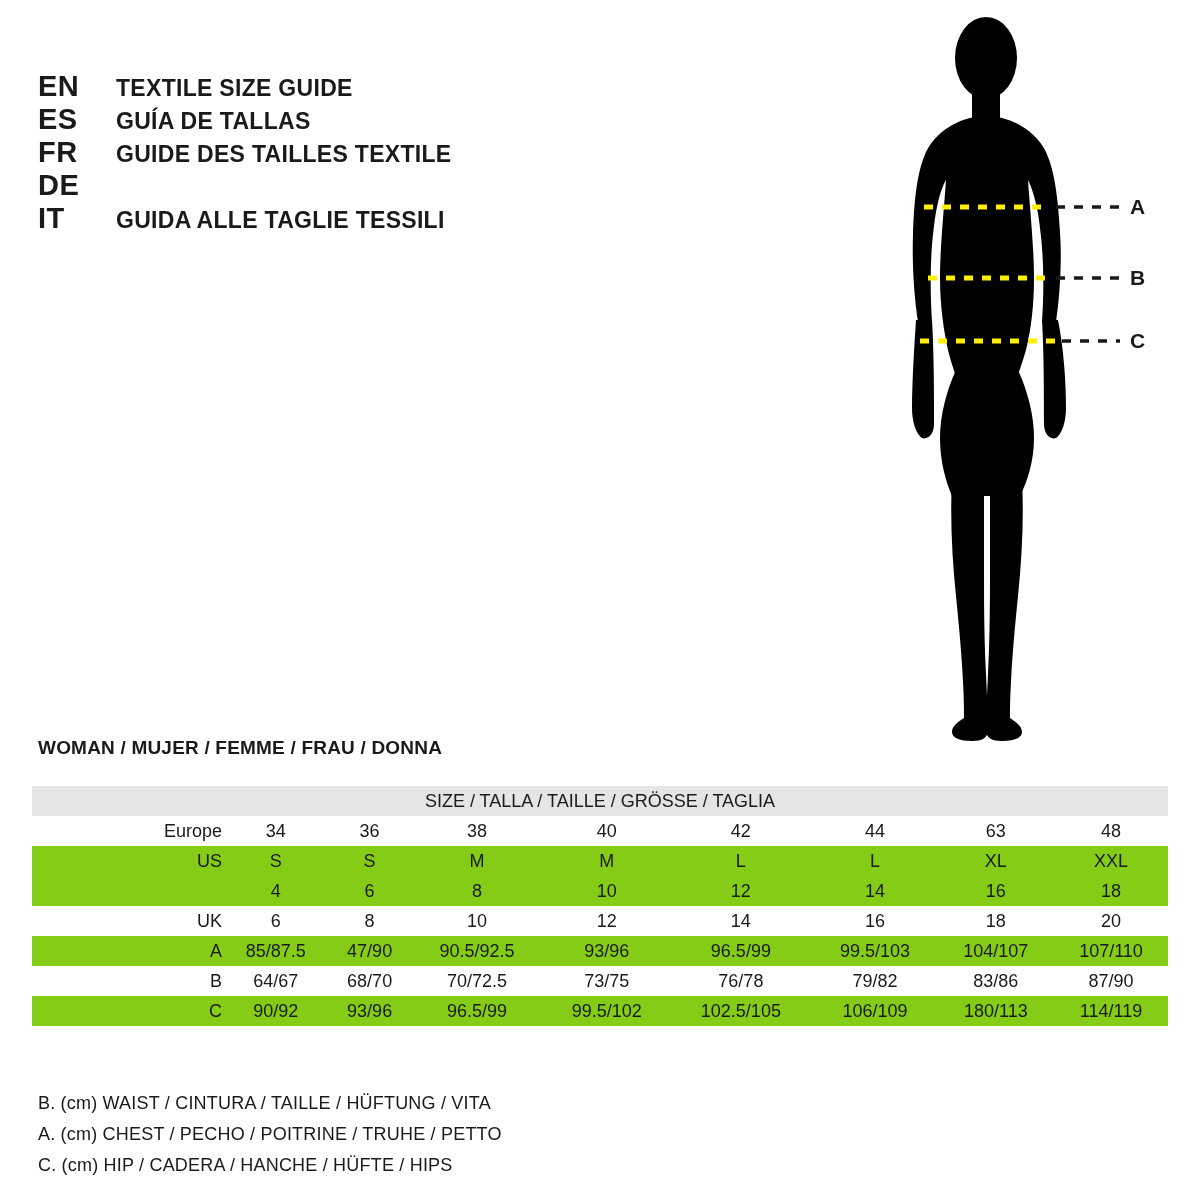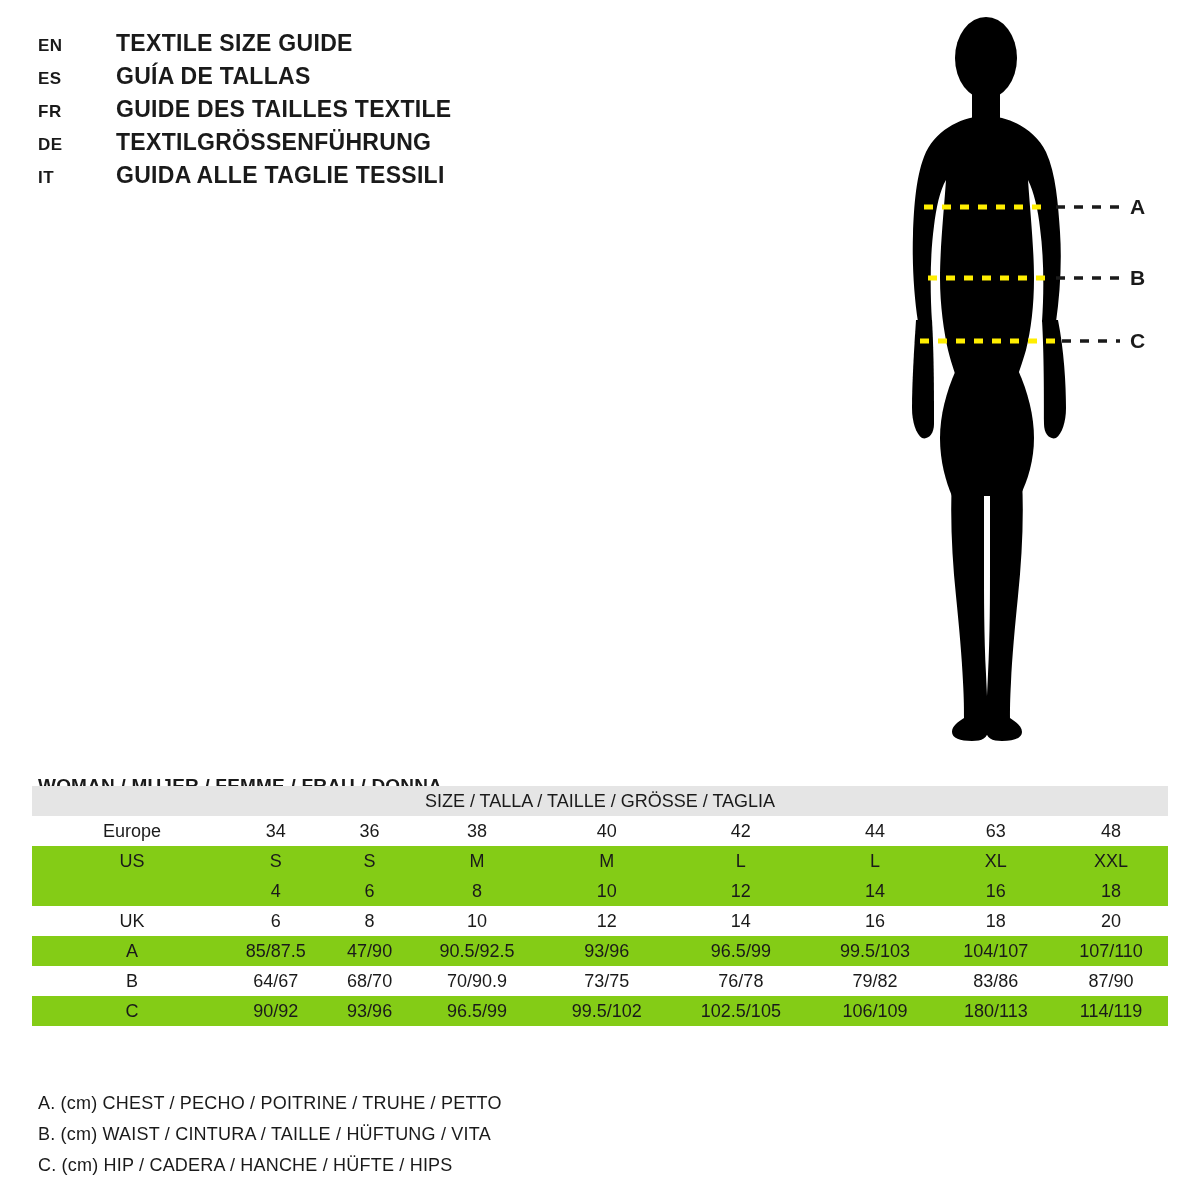--- a/index.html
+++ b/index.html
@@ -23,23 +23,24 @@
     top: 30px;
     width: 620px;
   }
   .title-row {
     display: flex;
     align-items: baseline;
     height: 33px;
   }
   .title-lang {
     width: 78px;
-    font-size: 17px;
+    font-size: 29px;
     font-weight: bold;
     letter-spacing: 0.5px;
+    margin-top: 40px;
   }
   .title-text {
     font-size: 23px;
     font-weight: bold;
     letter-spacing: 0.3px;
     white-space: nowrap;
   }
 
   
   #figure-area {
@@ -55,21 +56,21 @@
     position: absolute;
     font-size: 21px;
     font-weight: bold;
     color: #1a1a1a;
   }
 
   
   #section-heading {
     position: absolute;
     left: 38px;
-    top: 775px;
+    top: 737px;
     font-size: 19px;
     font-weight: bold;
     letter-spacing: 0.2px;
   }
 
   
   #size-table {
     position: absolute;
     left: 32px;
     top: 786px;
@@ -78,21 +79,21 @@
     font-size: 18px;
   }
   #size-table td, #size-table th {
     padding: 0;
     height: 30px;
     font-weight: normal;
     text-align: center;
     vertical-align: middle;
   }
   #size-table .rowhead {
-    text-align: center;
+    text-align: right;
     padding-left: 10px;
     width: 180px;
   }
   tr.header-row {
     background: #e5e5e5;
   }
   tr.header-row td {
     font-weight: normal;
     font-size: 18px;
     text-align: left;
@@ -127,21 +128,20 @@
   <div class="title-row">
     <span class="title-lang">ES</span>
     <span class="title-text">GUÍA DE TALLAS</span>
   </div>
   <div class="title-row">
     <span class="title-lang">FR</span>
     <span class="title-text">GUIDE DES TAILLES TEXTILE</span>
   </div>
   <div class="title-row">
     <span class="title-lang">DE</span>
-    <span class="title-text">TEXTILGRÖSSENFÜHRUNG</span>
   </div>
   <div class="title-row">
     <span class="title-lang">IT</span>
     <span class="title-text">GUIDA ALLE TAGLIE TESSILI</span>
   </div>
 </div>
 
 <div id="figure-area">
   <svg id="figure-svg" width="330" height="745" viewBox="0 0 330 745" xmlns="http://www.w3.org/2000/svg">
     <g fill="#000000">
@@ -284,21 +284,21 @@
       <td>96.5/99</td>
       <td>99.5/103</td>
       <td>104/107</td>
       <td>107/110</td>
     </tr>
 
     <tr class="band-light">
       <td class="rowhead">B</td>
       <td>64/67</td>
       <td>68/70</td>
-      <td>70/90.9</td>
+      <td>70/72.5</td>
       <td>73/75</td>
       <td>76/78</td>
       <td>79/82</td>
       <td>83/86</td>
       <td>87/90</td>
     </tr>
 
     <tr class="band-grey">
       <td class="rowhead">C</td>
       <td>90/92</td>
@@ -307,16 +307,16 @@
       <td>99.5/102</td>
       <td>102.5/105</td>
       <td>106/109</td>
       <td>180/113</td>
       <td>114/119</td>
     </tr>
   </tbody>
 </table>
 
 <div id="footnotes">
+  <div class="footnote">B. (cm) WAIST / CINTURA / TAILLE / HÜFTUNG / VITA</div>
   <div class="footnote">A. (cm) CHEST / PECHO / POITRINE / TRUHE / PETTO</div>
-  <div class="footnote">B. (cm) WAIST / CINTURA / TAILLE / HÜFTUNG / VITA</div>
   <div class="footnote">C. (cm) HIP / CADERA / HANCHE / HÜFTE / HIPS</div>
 </div>
 
 </body></html>

